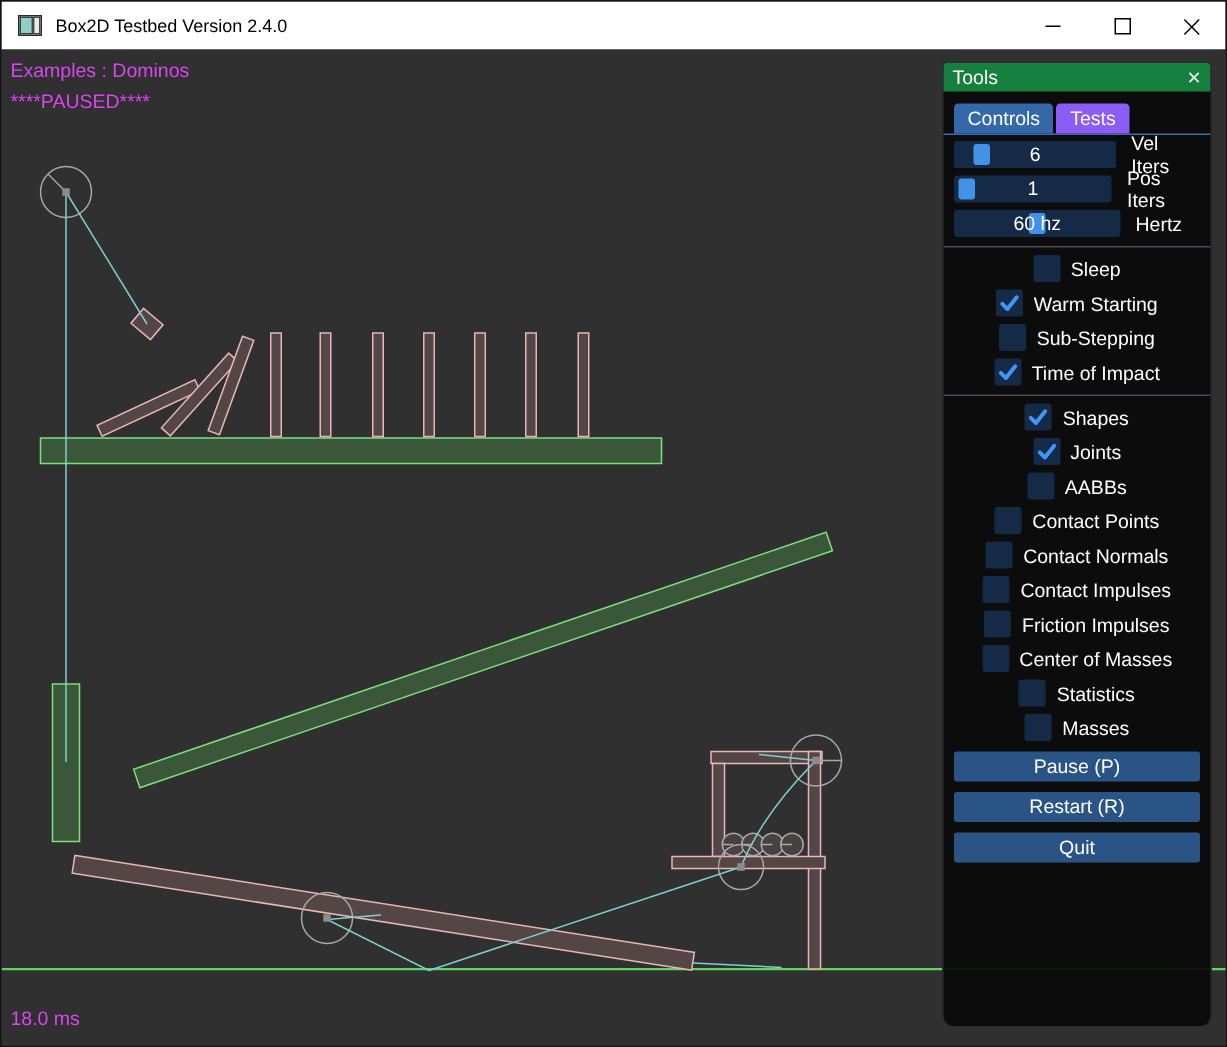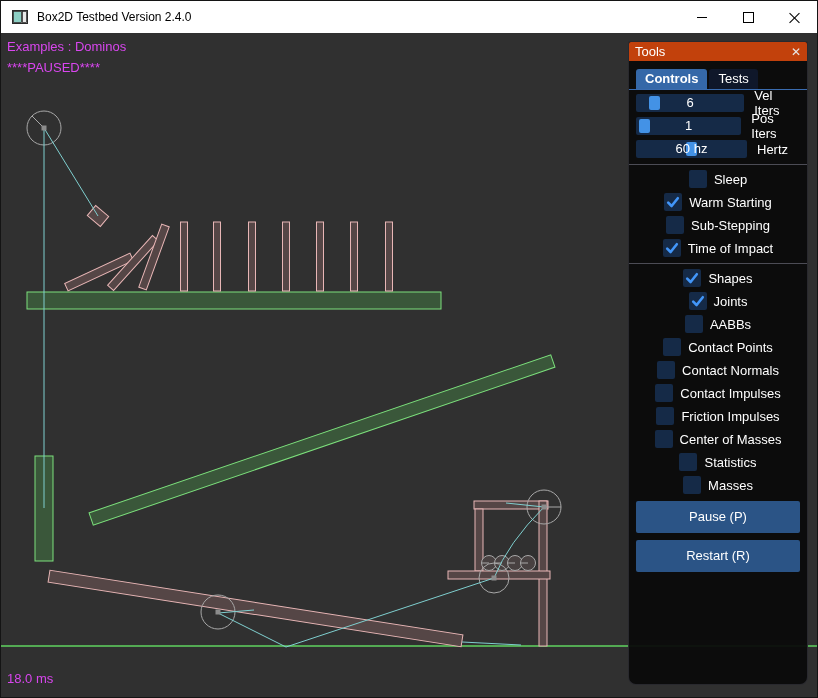--- a/index.html
+++ b/index.html
@@ -21,40 +21,40 @@
   .canvas{position:absolute;left:0;top:32px;width:818px;height:666px;background:#303030;overflow:hidden;}
   .canvas svg{position:absolute;left:0;top:0;}
   .hud{position:absolute;left:6px;color:#d946ef;font-size:13px;white-space:pre;}
   .hud-example{top:6px;}
   .hud-paused{top:27px;}
   .hud-time{top:638px;}
   
   .tools-panel{position:absolute;left:627px;top:8px;width:180px;height:644px;box-sizing:border-box;
     background:rgba(10,10,10,0.94);border:1px solid rgba(80,80,92,0.45);border-radius:2px 2px 8px 8px;
     color:#fff;font-size:13px;}
-  .panel-title{height:19px;background:#c2410c;display:flex;align-items:center;padding:0 6px;border-radius:2px 2px 0 0;}
+  .panel-title{height:19px;background:#15803d;display:flex;align-items:center;padding:0 6px;border-radius:2px 2px 0 0;}
   .panel-close{margin-left:auto;font-size:12px;color:#e8e8e8;line-height:1;cursor:default;}
   .panel-body{padding:0 7px;}
   .tabbar{margin:8px -7px 0;padding:0 7px;display:flex;gap:2px;border-bottom:1px solid #3a6cb0;}
-  .tab{padding:2px 9px 3px;background:#0f172a;border-radius:3px 3px 0 0;}
-  .tab.active{background:#3568a8;font-weight:bold;}
+  .tab{padding:2px 9px 3px;background:#8b5cf6;border-radius:3px 3px 0 0;}
+  .tab.active{background:#3568a8;}
   .slider-row{display:flex;align-items:center;height:18px;margin-top:5px;}
   .slider-row:first-of-type{margin-top:4px;}
   .slider-track{position:relative;width:111px;height:18px;background:#152a47;border-radius:2px;}
   .slider-grab{position:absolute;top:2px;width:11px;height:14px;background:#4392e6;border-radius:2px;}
   .slider-value{position:absolute;left:0;right:0;top:0;text-align:center;line-height:18px;}
   .slider-label{margin-left:10px;}
   .separator{height:1px;background:#4c4c55;margin:6px -7px 2px;}
   .check-row{display:flex;align-items:center;height:18px;margin-top:5px;justify-content:center;}
   .checkbox{position:relative;width:18px;height:18px;background:#152a47;border-radius:2px;flex:none;}
   .checkbox .check{display:none;position:absolute;left:1px;top:1px;width:16px;height:16px;}
   .check-row.checked .checkbox .check{display:block;}
   .check-label{margin-left:7px;}
   .buttons{margin-top:6px;}
-  .panel-btn{display:block;width:100%;height:32px;margin-top:7px;padding:0;background:#2b5486;border:none;
+  .panel-btn{display:block;width:100%;height:20px;margin-top:7px;padding:0;background:#2b5486;border:none;
     border-radius:2px;color:#fff;font-family:inherit;font-size:13px;line-height:16px;text-align:center;}
 </style>
 </head>
 <body>
 
 <div class="window">
 
   <div class="titlebar">
     <span class="app-icon">
       <svg width="16" height="14" viewBox="0 0 16 14">
@@ -262,17 +262,18 @@
               <span class="check-label">Statistics</span>
             </div>
             <div class="check-row">
               <span class="checkbox"></span>
               <span class="check-label">Masses</span>
             </div>
           </div>
         <div class="buttons">
             <button class="panel-btn">Pause (P)</button>
             <button class="panel-btn">Restart (R)</button>
+            <button class="panel-btn">Quit</button>
           </div>
       </div>
     </div>
   </div>
 </div>
 
 </body></html>

